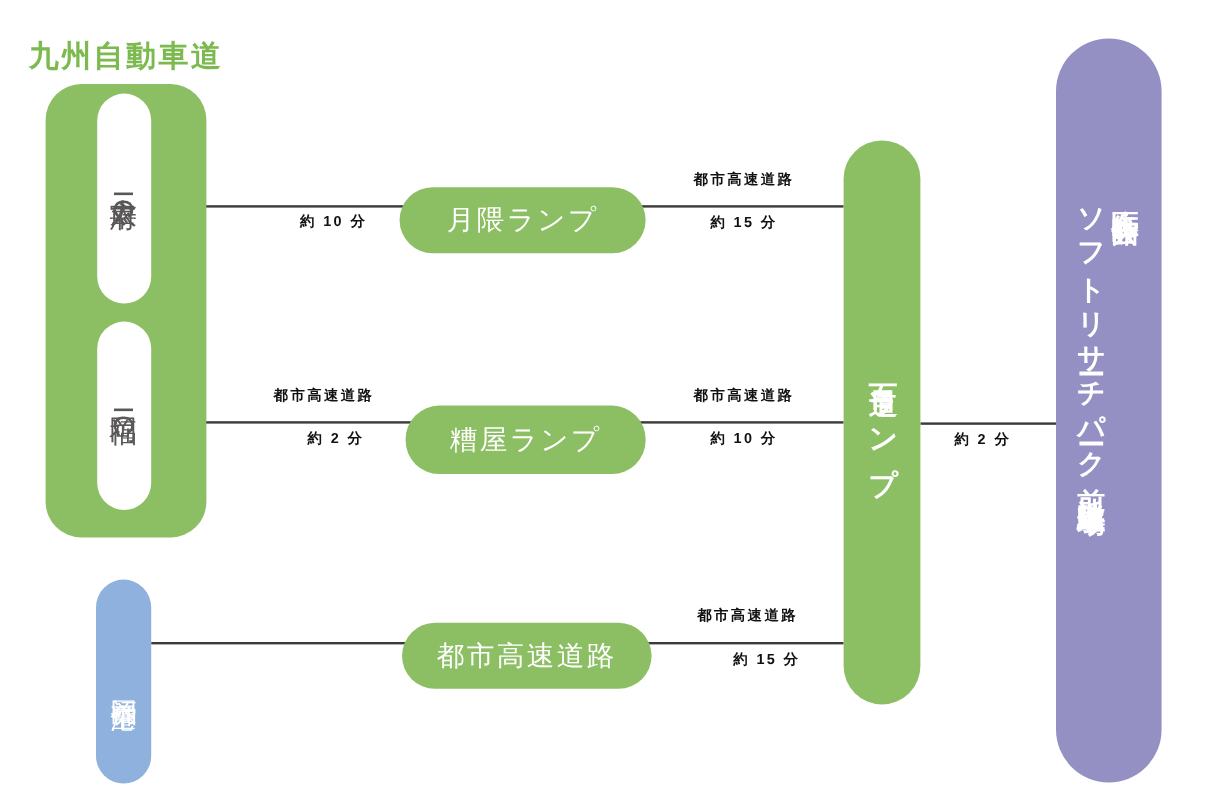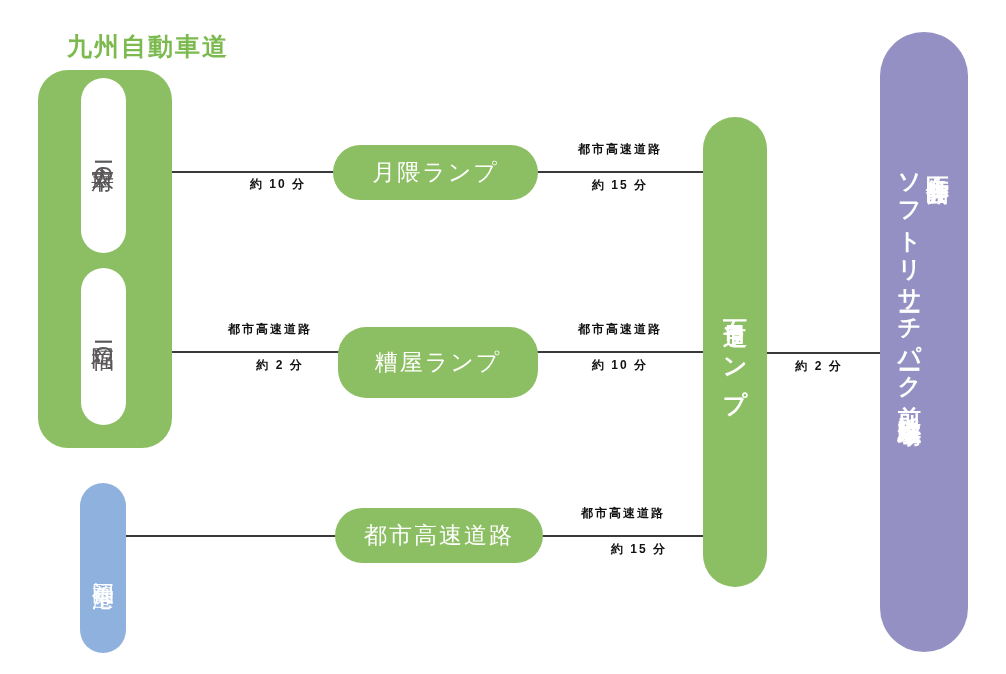--- a/index.html
+++ b/index.html
@@ -2,21 +2,21 @@
 <html><head>
 <meta charset="utf-8">
 <style>
   html,body{margin:0;padding:0;background:#fff;}
   .canvas{
     position:relative;width:1006px;height:674px;background:#ffffff;overflow:hidden;
     font-family:"Liberation Sans","DejaVu Sans",sans-serif;
   }
   .title{
     position:absolute;left:24px;top:30px;
-    font-size:25px;font-weight:bold;color:#7CBA4F;letter-spacing:2px;white-space:nowrap;margin-left:43px;
+    font-size:25px;font-weight:bold;color:#7CBA4F;letter-spacing:2px;white-space:nowrap;
   }
   .group-box{
     position:absolute;left:38px;top:70px;width:134px;height:378px;
     background:#8CBF63;border-radius:30px;
   }
   .ic-pill{
     position:absolute;background:#ffffff;border-radius:23px;
     display:flex;align-items:center;justify-content:center;
   }
   .pill-dazaifu{left:43px;top:8px;width:45px;height:175px;}
@@ -26,24 +26,24 @@
   .airport-box{
     position:absolute;left:80px;top:483px;width:46px;height:170px;
     background:#8FB1DD;border-radius:23px;
     display:flex;align-items:center;justify-content:center;
   }
   .airport-text{color:#ffffff;font-size:22px;letter-spacing:2px;white-space:nowrap;}
   .hline{position:absolute;height:2px;background:#3A3A3A;}
   .ramp-pill{
     position:absolute;background:#8CBF63;border-radius:28px;
     display:flex;align-items:center;justify-content:center;
-    color:#ffffff;font-size:23px;letter-spacing:2px;white-space:nowrap;
+    color:#ffffff;font-size:23px;letter-spacing:2px;white-space:nowrap;margin-top:11px;
   }
   .pill-tsukiguma{left:333px;top:145px;width:205px;height:55px;}
-  .pill-kasuya{left:338px;top:327px;width:200px;height:71px;font-family:Liberation Serif, serif;}
+  .pill-kasuya{left:338px;top:327px;width:200px;height:57px;font-family:Liberation Serif, serif;}
   .pill-airport-ramp{left:335px;top:508px;width:208px;height:55px;}
   .momochi-box{
     position:absolute;left:703px;top:117px;width:64px;height:470px;
     background:#8CBF63;border-radius:32px;
     display:flex;align-items:center;justify-content:center;
   }
   .momochi-text{color:#ffffff;font-size:24px;font-weight:bold;letter-spacing:4px;white-space:nowrap;}
   .parking-box{
     position:absolute;left:880px;top:32px;width:88px;height:620px;
     background:#9490C3;border-radius:44px;

